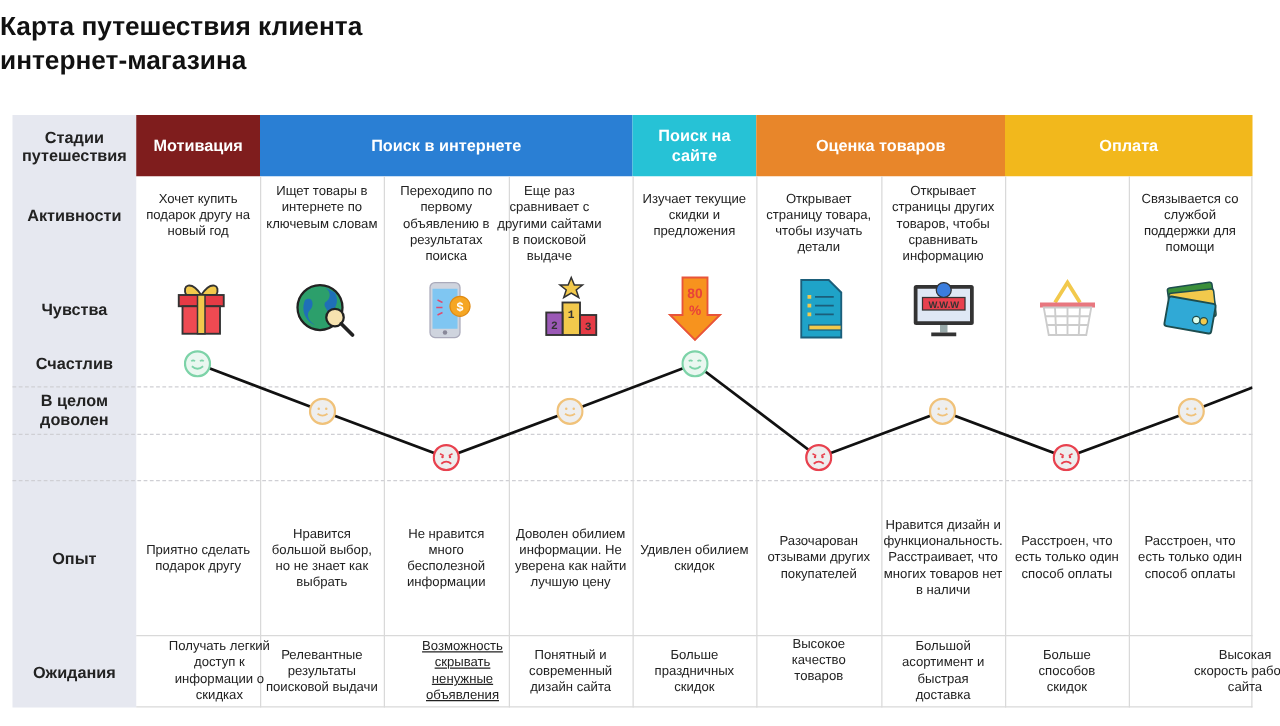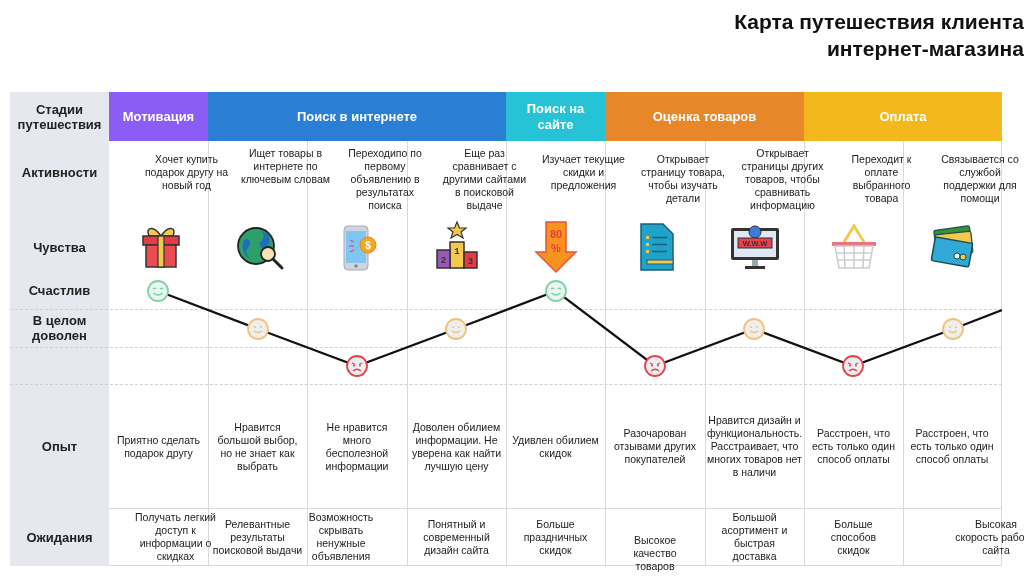--- a/index.html
+++ b/index.html
@@ -1,31 +1,31 @@
 <!DOCTYPE html>
 <html><head>
 <meta charset="utf-8">
 <style>
   html, body { margin:0; padding:0; }
   body { width:1024px; height:581px; background:#ffffff; position:relative; overflow:hidden;
          font-family:"Liberation Sans", "DejaVu Sans", sans-serif; color:#222; }
-  .title { position:absolute; left:0; width:1024px; top:8px; text-align:right;
+  .title { position:absolute; left:0; width:1024px; top:8px; text-align:left;
            font-weight:bold; font-size:21px; line-height:27px; color:#111; }
   .board { position:absolute; left:10px; top:92px; width:992px; height:474px;padding-left:36px; }
   .labelcol { position:absolute; left:0; top:0; width:99px; height:474px; background:#e6e8f0; }
   .rowlabel { position:absolute; left:0; width:99px; text-align:center; font-weight:bold;
               font-size:13px; line-height:15px; color:#222; display:flex; align-items:center; justify-content:center; }
   .stage { position:absolute; top:0; height:49px; color:#fff; font-weight:bold; font-size:13px;
            line-height:16px; display:flex; align-items:center; justify-content:center; text-align:center; }
   .vline { position:absolute; top:49px; width:1px; height:425px; background:#d9d9d9; }
   .hline { position:absolute; left:99px; height:1px; background:#d9d9d9; }
   .dash { position:absolute; left:0; width:992px; height:0; border-top:1px dashed #cfcfd4; }
   .cell { position:absolute; text-align:center; font-size:10.5px; line-height:13px; color:#222;
           display:flex; align-items:center; justify-content:center; padding:0 4px; box-sizing:border-box; }
-  .cell.top { align-items:flex-start;margin-left:28px; }
+  .cell.top { align-items:flex-start; }
   .icon { position:absolute; width:60px; height:60px; }
   svg.curve { position:absolute; left:0; top:0; }
   .face { position:absolute; width:22px; height:22px; }
 </style>
 </head>
 <body>
 
 <div class="title">
   <div>Карта путешествия клиента</div>
   <div>интернет-магазина</div>
@@ -43,21 +43,21 @@
   <div class="rowlabel" style="top:60px;height:40px;">Активности</div>
   <div class="rowlabel" style="top:140px;height:30px;">Чувства</div>
   <div class="rowlabel" style="top:184px;height:28px;">Счастлив</div>
   <div class="rowlabel" style="top:218px;height:36px;flex-direction:column;">
     <span>В целом</span>
     <span>доволен</span>
   </div>
   <div class="rowlabel" style="top:293px;height:123px;text-align:center;">Опыт</div>
   <div class="rowlabel" style="top:416px;height:58px;">Ожидания</div>
 
-  <div class="stage" style="left:99px;width:99px;background:#8b5cf6;">Мотивация</div>
+  <div class="stage" style="left:99px;width:99px;background:#7f1d1d;">Мотивация</div>
   <div class="stage" style="left:198px;width:298px;background:#2a7fd4;">Поиск в интернете</div>
   <div class="stage" style="left:496px;width:99px;background:#26c2d6;padding:0 14px;box-sizing:border-box;">Поиск на сайте</div>
   <div class="stage" style="left:595px;width:199px;background:#e8862a;">Оценка товаров</div>
   <div class="stage" style="left:794px;width:198px;background:#f2b81c;">Оплата</div>
 
   <div class="vline" style="left:198px;"></div>
   <div class="vline" style="left:297px;"></div>
   <div class="vline" style="left:397px;"></div>
   <div class="vline" style="left:496px;"></div>
   <div class="vline" style="left:595px;"></div>
@@ -65,25 +65,24 @@
   <div class="vline" style="left:794px;"></div>
   <div class="vline" style="left:893px;"></div>
   <div class="vline" style="left:991px;"></div>
 
   <div class="hline" style="top:416px;width:893px;"></div>
   <div class="hline" style="top:473px;width:893px;"></div>
 
   <div class="cell top" style="left:99px;width:99px;top:61px;height:70px;">Хочет купить подарок другу на новый год</div>
   <div class="cell top" style="left:198px;width:99px;top:55px;height:70px;">Ищет товары в интернете по ключевым словам</div>
   <div class="cell top" style="left:297px;width:100px;top:55px;height:70px;">Переходипо по первому объявлению в результатах поиска</div>
-  <div class="cell top" style="left:397px;width:99px;top:55px;height:70px;">Еще раз сравнивает с другими сайтами в поисковой выдаче</div>
+  <div class="cell top" style="left:380px;width:99px;top:55px;height:70px;">Еще раз сравнивает с другими сайтами в поисковой выдаче</div>
   <div class="cell top" style="left:496px;width:99px;top:61px;height:70px;">Изучает текущие скидки и предложения</div>
   <div class="cell top" style="left:595px;width:100px;top:61px;height:70px;">Открывает страницу товара, чтобы изучать детали</div>
   <div class="cell top" style="left:695px;width:99px;top:55px;height:70px;">Открывает страницы других товаров, чтобы сравнивать информацию</div>
-  <div class="cell top" style="left:794px;width:99px;top:61px;height:70px;">Переходит к оплате выбранного товара</div>
   <div class="cell top" style="left:893px;width:98px;top:61px;height:70px;">Связывается со службой поддержки для помощи</div>
 
   <svg class="icon" style="left:121px;top:126px;" viewBox="0 0 60 60">
     <path d="M30 18 C22 6 14 10 18 18 Z" fill="#f2c94c" stroke="#333" stroke-width="1.5"></path>
     <path d="M30 18 C38 6 46 10 42 18 Z" fill="#f2c94c" stroke="#333" stroke-width="1.5"></path>
     <rect x="12" y="18" width="36" height="9" fill="#e63b45" stroke="#333" stroke-width="1.5"></rect>
     <rect x="15" y="27" width="30" height="22" fill="#ee4a52" stroke="#333" stroke-width="1.5"></rect>
     <rect x="27" y="18" width="6" height="31" fill="#f2c94c" stroke="#333" stroke-width="1.2"></rect>
   </svg>
 
@@ -232,20 +231,20 @@
   <div class="cell" style="left:297px;width:100px;top:293px;height:123px;">Не нравится много бесполезной информации</div>
   <div class="cell" style="left:397px;width:99px;top:293px;height:123px;">Доволен обилием информации. Не уверена как найти лучшую цену</div>
   <div class="cell" style="left:496px;width:99px;top:293px;height:123px;">Удивлен обилием скидок</div>
   <div class="cell" style="left:595px;width:100px;top:293px;height:123px;">Разочарован отзывами других покупателей</div>
   <div class="cell" style="left:695px;width:99px;top:293px;height:123px;padding:0 1px;">Нравится дизайн и функциональность. Расстраивает, что многих товаров нет в наличи</div>
   <div class="cell" style="left:794px;width:99px;top:293px;height:123px;">Расстроен, что есть только один способ оплаты</div>
   <div class="cell" style="left:893px;width:98px;top:293px;height:123px;">Расстроен, что есть только один способ оплаты</div>
 
   <div class="cell" style="left:116px;width:99px;top:417px;height:56px;">Получать легкий доступ к информации о скидках</div>
   <div class="cell" style="left:198px;width:99px;top:417px;height:56px;">Релевантные результаты поисковой выдачи</div>
-  <div class="cell" style="left:281px;width:100px;top:417px;height:56px;">Возможность скрывать ненужные объявления</div>
+  <div class="cell" style="left:310px;width:100px;top:417px;height:56px;text-decoration:underline;">Возможность скрывать ненужные объявления</div>
   <div class="cell" style="left:397px;width:99px;top:417px;height:56px;padding:0 14px;">Понятный и современный дизайн сайта</div>
   <div class="cell" style="left:496px;width:99px;top:417px;height:56px;">Больше праздничных скидок</div>
-  <div class="cell" style="left:595px;width:100px;top:433px;height:56px;padding:0 16px;">Высокое качество товаров</div>
+  <div class="cell" style="left:595px;width:100px;top:408px;height:56px;padding:0 16px;">Высокое качество товаров</div>
   <div class="cell" style="left:695px;width:99px;top:417px;height:56px;padding:0 16px;">Большой асортимент и быстрая доставка</div>
   <div class="cell" style="left:794px;width:99px;top:417px;height:56px;padding:0 18px;">Больше способов скидок</div>
   <div class="cell" style="left:893px;width:98px;top:417px;height:56px;padding:0 8px;margin-left:44px;">Высокая скорость работы сайта</div>
 </div>
 
 </body></html>

